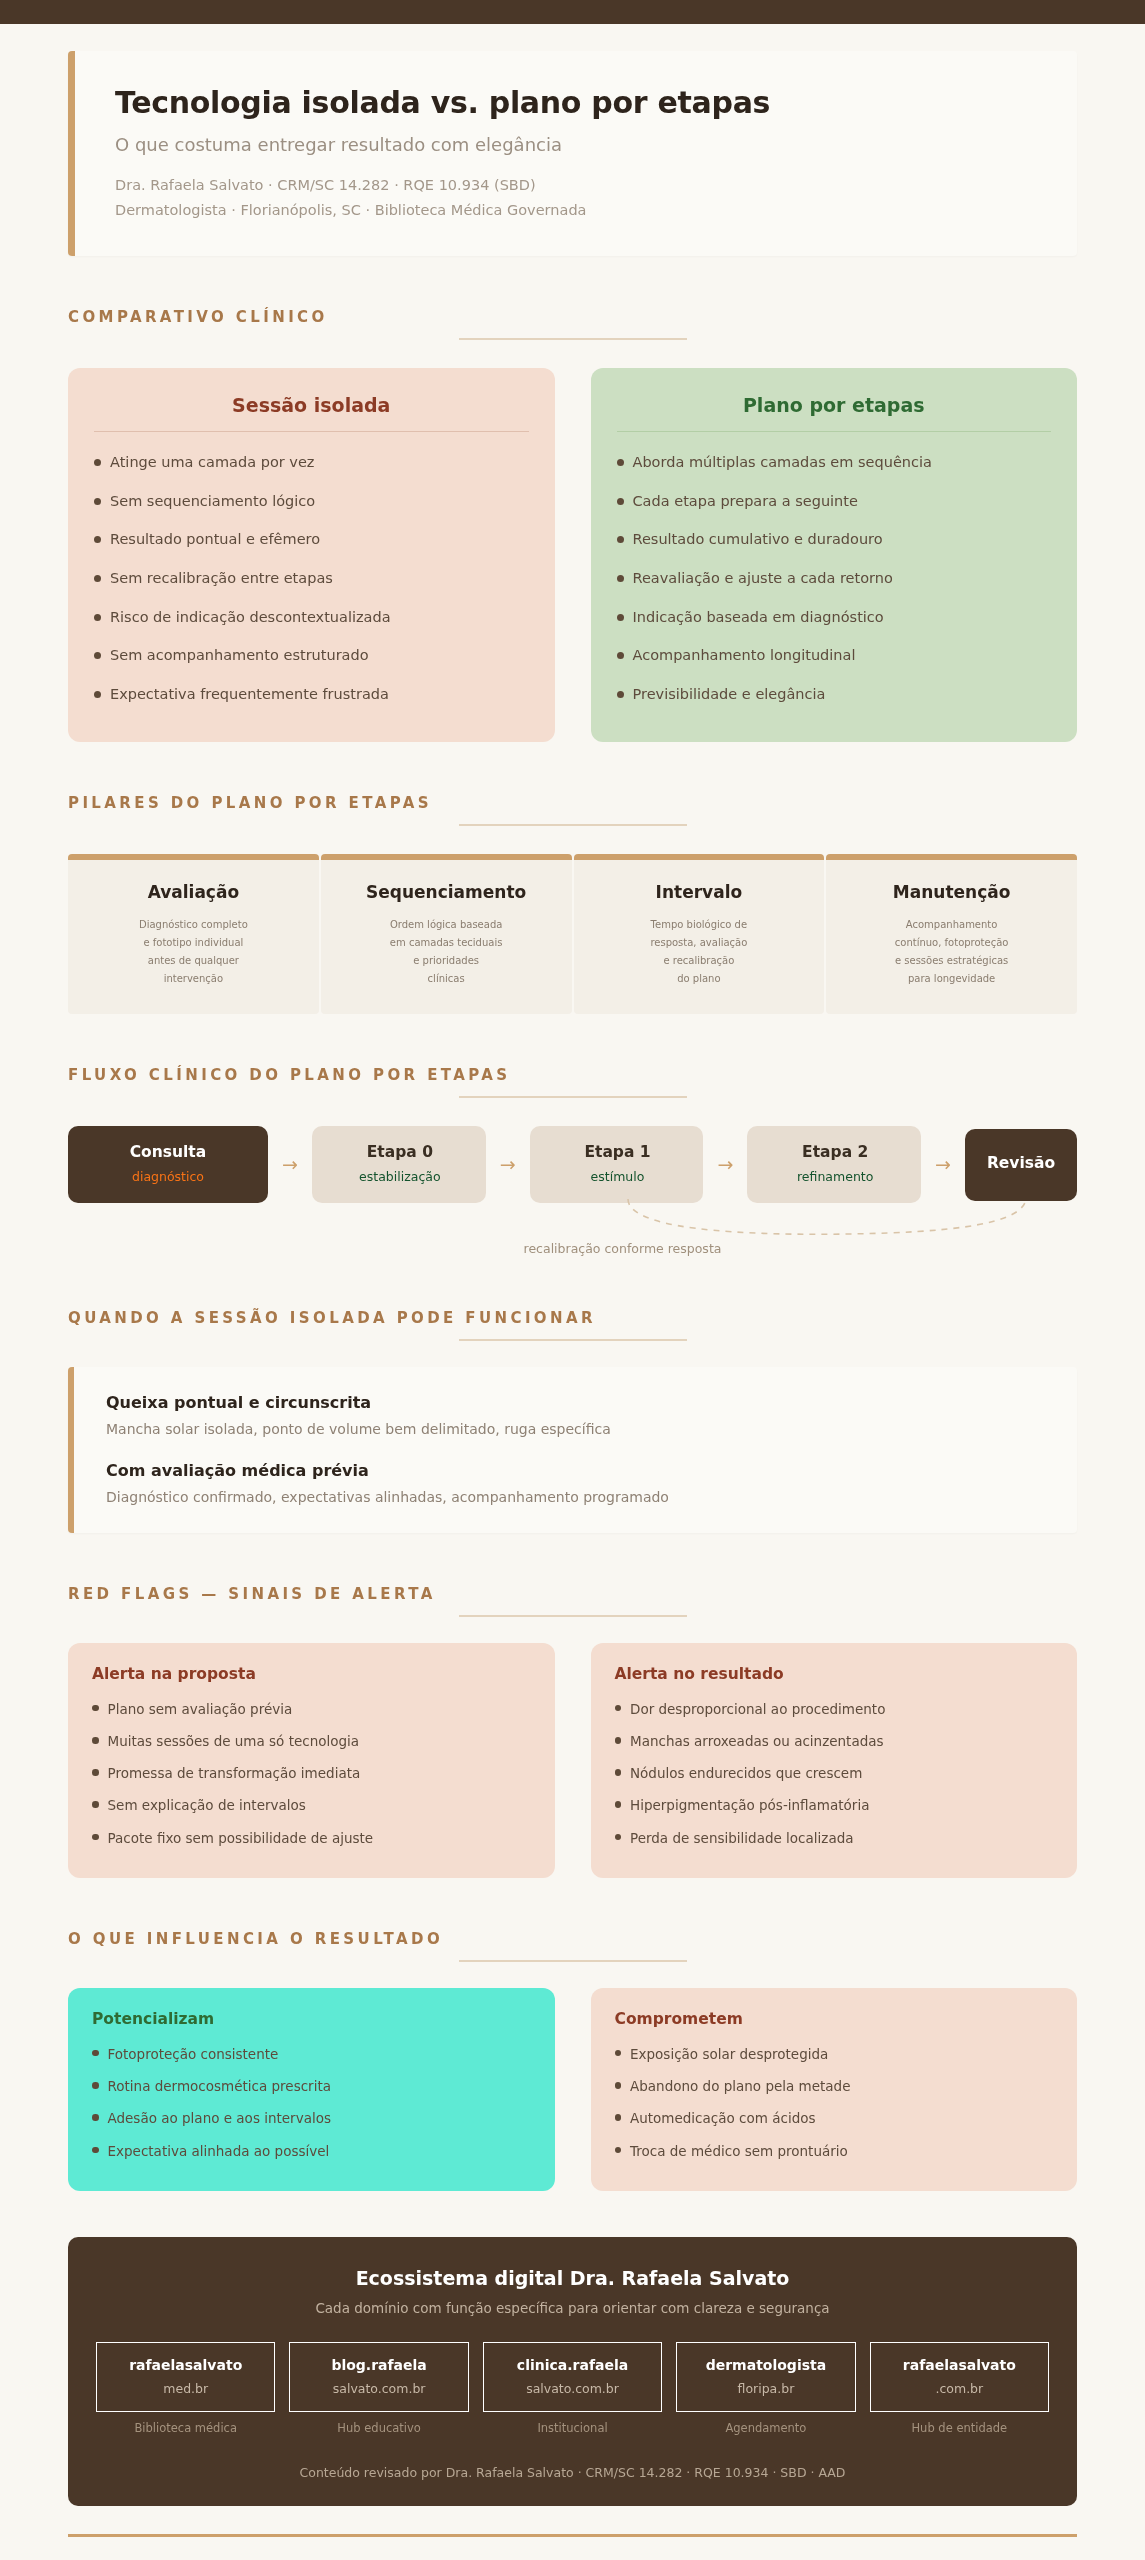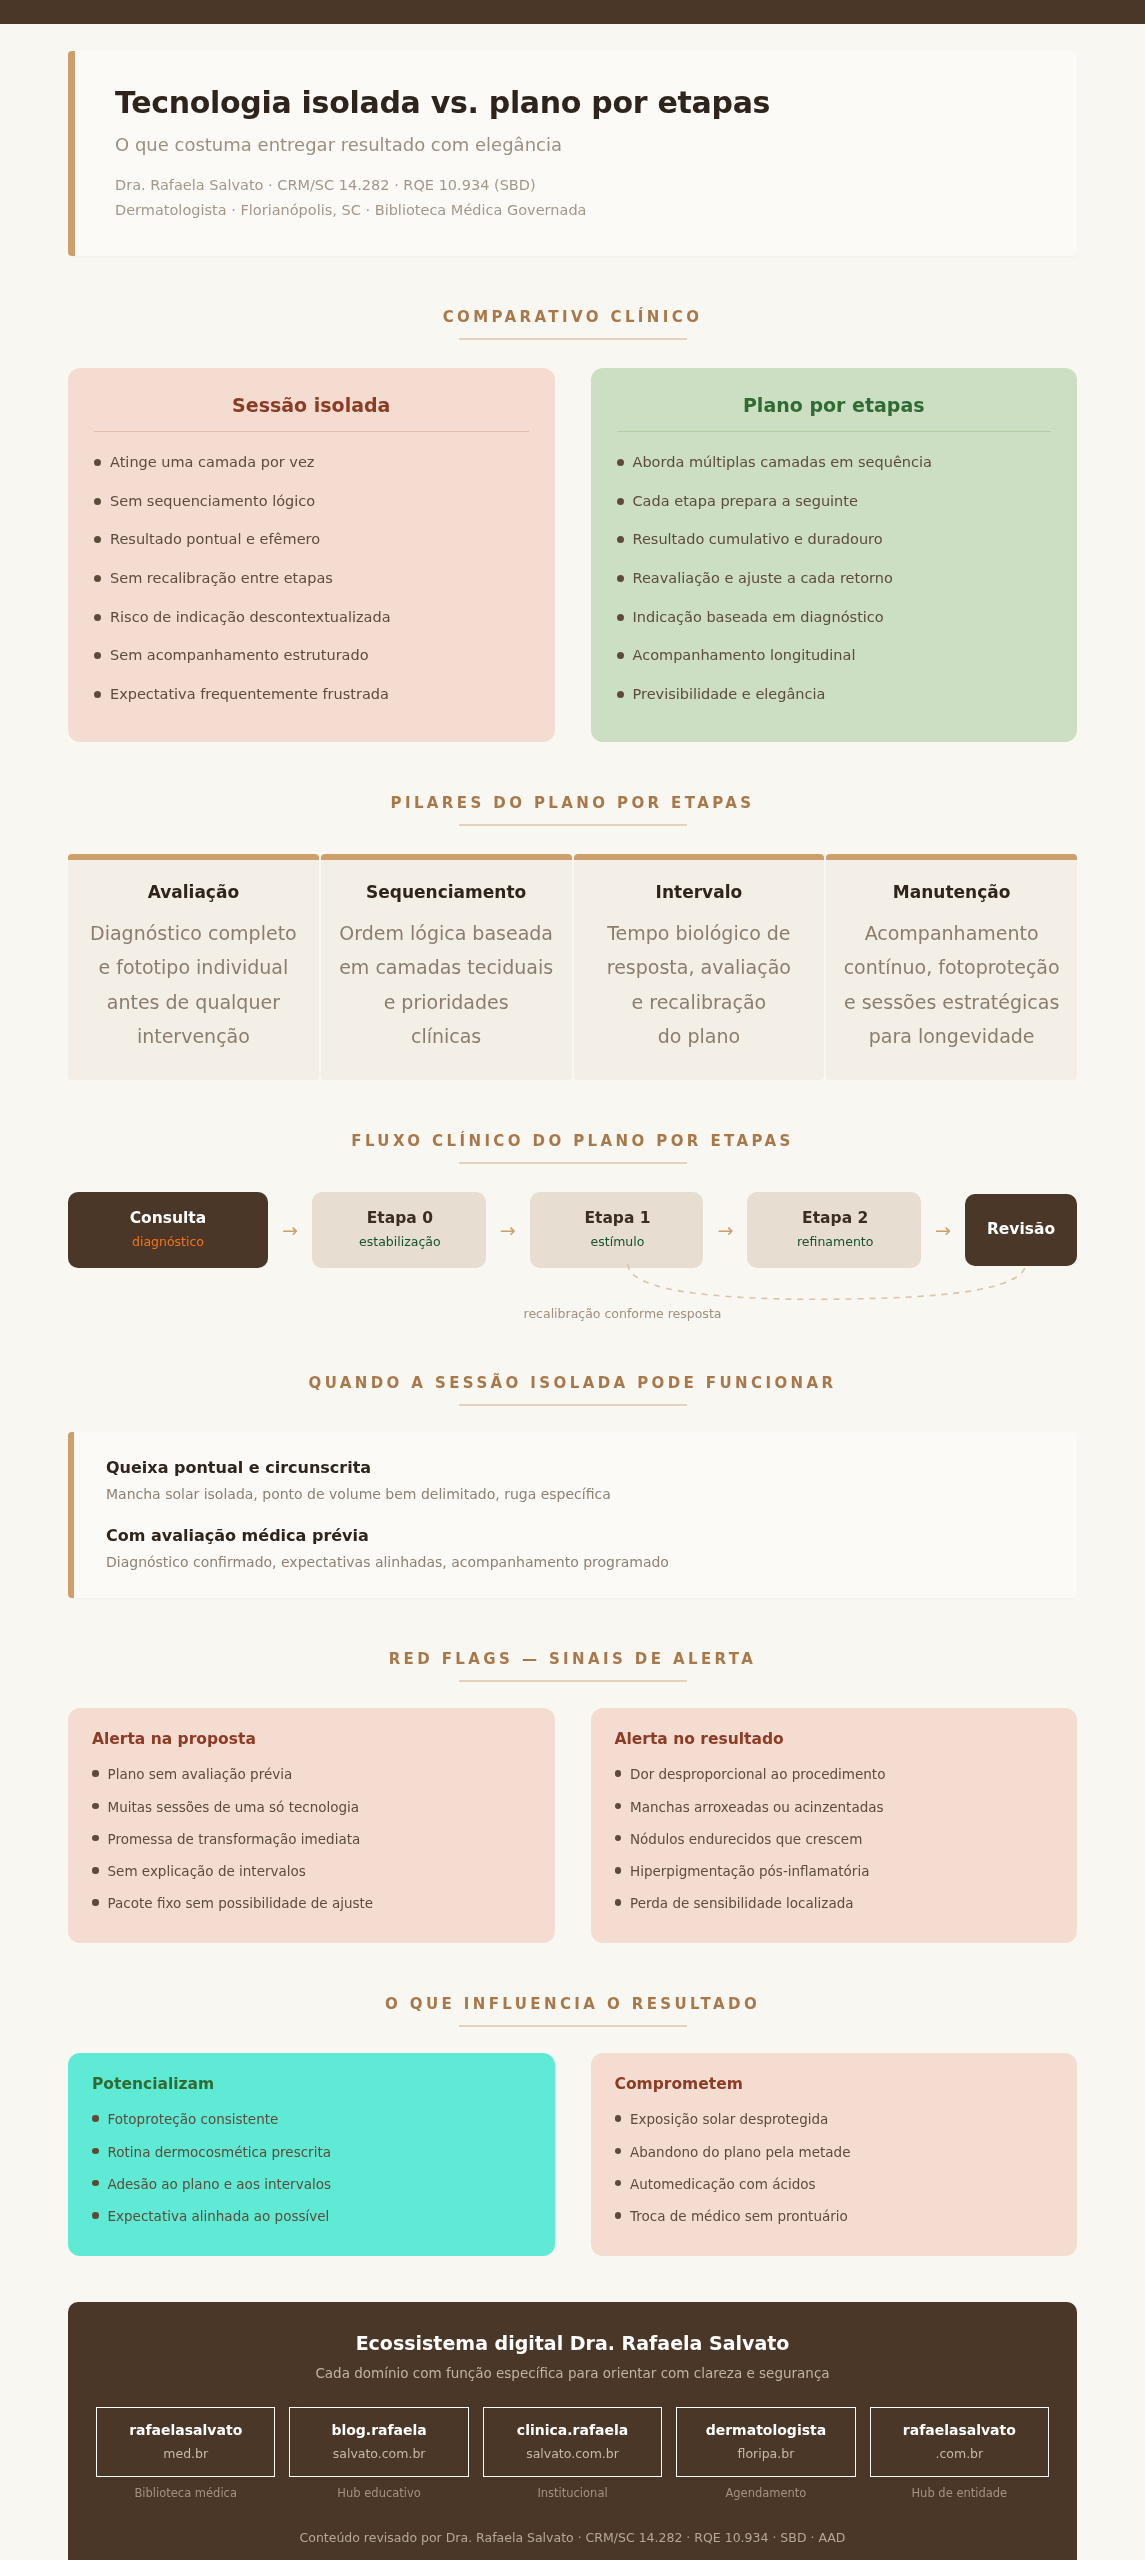--- a/index.html
+++ b/index.html
@@ -52,21 +52,20 @@
   }
   .header-meta {
     font-size: 14.5px;
     color: #a3978a;
     margin-top: 18px;
     line-height: 1.75;
   }
 
   
   .section-title {
-    text-align: center;
     font-size: 15px;
     font-weight: bold;
     letter-spacing: 3.4px;
     color: #a8784a;
     margin-top: 52px;
     margin-bottom: 0;
   }
   .section-title .rule {
     display: block;
     width: 228px;
@@ -136,21 +135,21 @@
     padding: 22px 14px 26px 14px;
     text-align: center;
   }
   .pillar-title {
     font-size: 17px;
     font-weight: bold;
     color: #2e241c;
     margin-bottom: 14px;
   }
   .pillar-text {
-    font-size: 19px;
+    font-size: 10px;
     color: #8a7d6f;
     line-height: 1.82;
   }
 
   
   .flow-wrap { margin-top: 28px; position: relative; }
   .flow-row {
     display: flex;
     align-items: center;
     justify-content: space-between;

